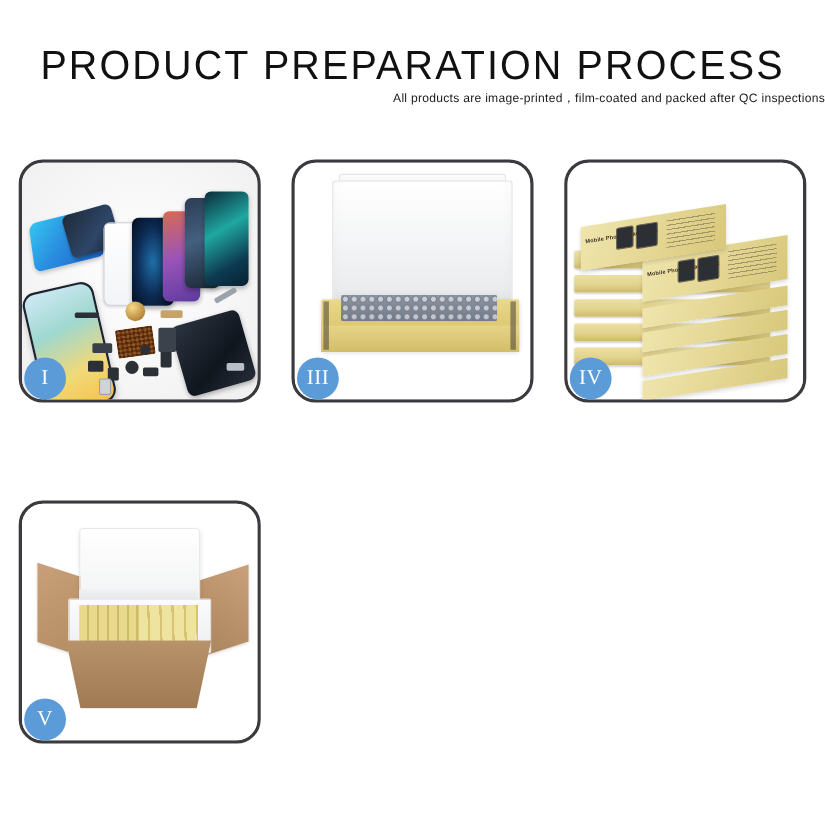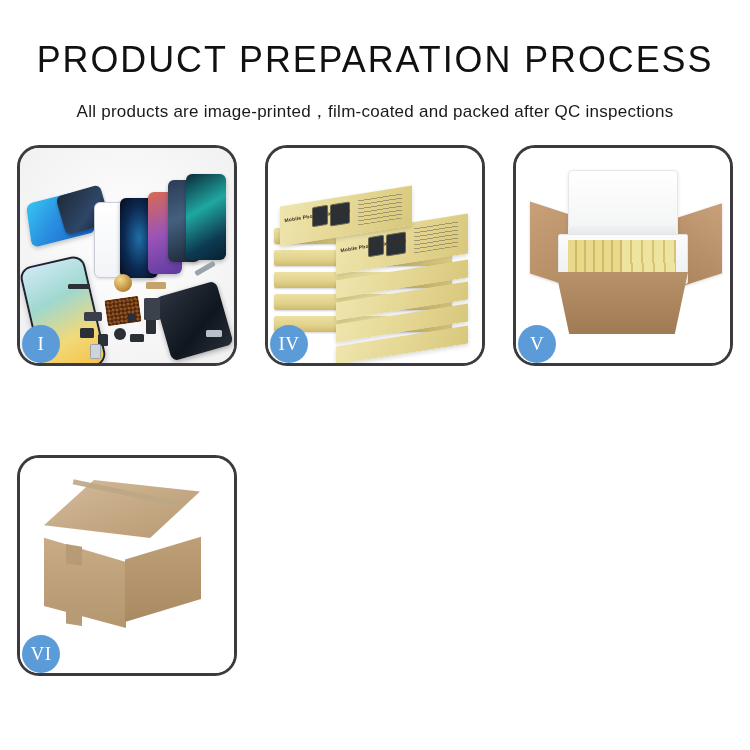--- a/index.html
+++ b/index.html
@@ -27,27 +27,28 @@
     font-family: "Liberation Sans", sans-serif;
     font-size: 37px;
     font-weight: 500;
     letter-spacing: 2.0px;
     color: #111111;
     line-height: 44px;
     transform: scaleX(0.97);
     white-space: nowrap;
   }
   .subtitle {
-    margin-top: 18px;
+    margin-top: 0;
     font-family: "Liberation Sans", sans-serif;
-    font-size: 17px;
+    font-size: 11px;
     font-weight: 400;
     letter-spacing: 0.25px;
     color: #1a1a1a;
     white-space: nowrap;
+    text-align: right;
   }
 
   
   .grid {
     position: absolute;
     left: 17px;
     top: 145px;
     width: 716px;
     height: 531px;
     display: grid;
@@ -451,20 +452,32 @@
       <div class="sp s9"></div>
       <div class="sp s10"></div>
       <div class="sp s11"></div>
       <div class="sp s12"></div>
       <div class="sp s13"></div>
     </div>
     <div class="badge">I</div>
   </div>
 
 
+  <div class="panel">
+    <div class="panel-inner p3">
+      <div class="b3-lid-top"></div>
+      <div class="b3-lid"></div>
+      <div class="b3-base"></div>
+      <div class="b3-foam"></div>
+      <div class="b3-base-front"></div>
+      <div class="b3-edge-l"></div>
+      <div class="b3-edge-r"></div>
+    </div>
+    <div class="badge">III</div>
+  </div>
 
   <div class="panel">
     <div class="panel-inner p4">
       <div class="stack">
         <div class="sbox" style="left:0px;  top:150px; width:178px; height:16px;"></div>
         <div class="sbox" style="left:0px;  top:128px; width:178px; height:16px;"></div>
         <div class="sbox" style="left:0px;  top:106px; width:178px; height:16px;"></div>
         <div class="sbox" style="left:0px;  top:84px;  width:178px; height:16px;"></div>
         <div class="sbox" style="left:0px;  top:62px;  width:178px; height:16px;"></div>
 
@@ -497,25 +510,14 @@
       <div class="v-foam-lid"></div>
       <div class="v-foam-lid-edge"></div>
       <div class="v-foam-box"></div>
       <div class="v-contents"></div>
       <div class="v-contents2"></div>
       <div class="v-body"></div>
     </div>
     <div class="badge">V</div>
   </div>
 
-  <div class="panel">
-    <div class="panel-inner p6">
-      <div class="c-top"></div>
-      <div class="c-left"></div>
-      <div class="c-right"></div>
-      <div class="c-seam"></div>
-      <div class="c-tape1"></div>
-      <div class="c-tape2"></div>
-    </div>
-    <div class="badge">VI</div>
-  </div>
 
 </div>
 
 </body></html>

